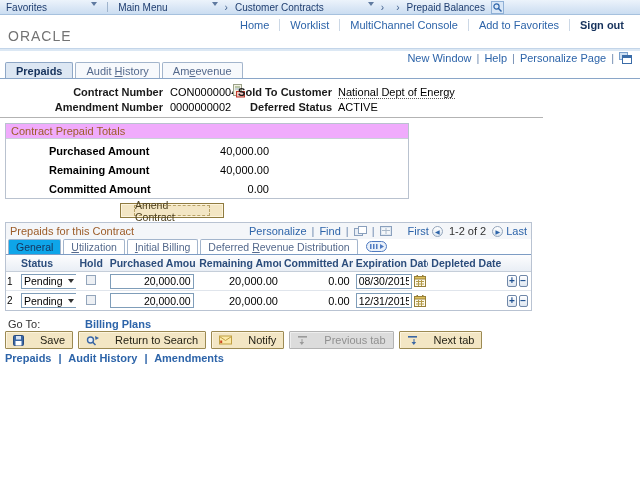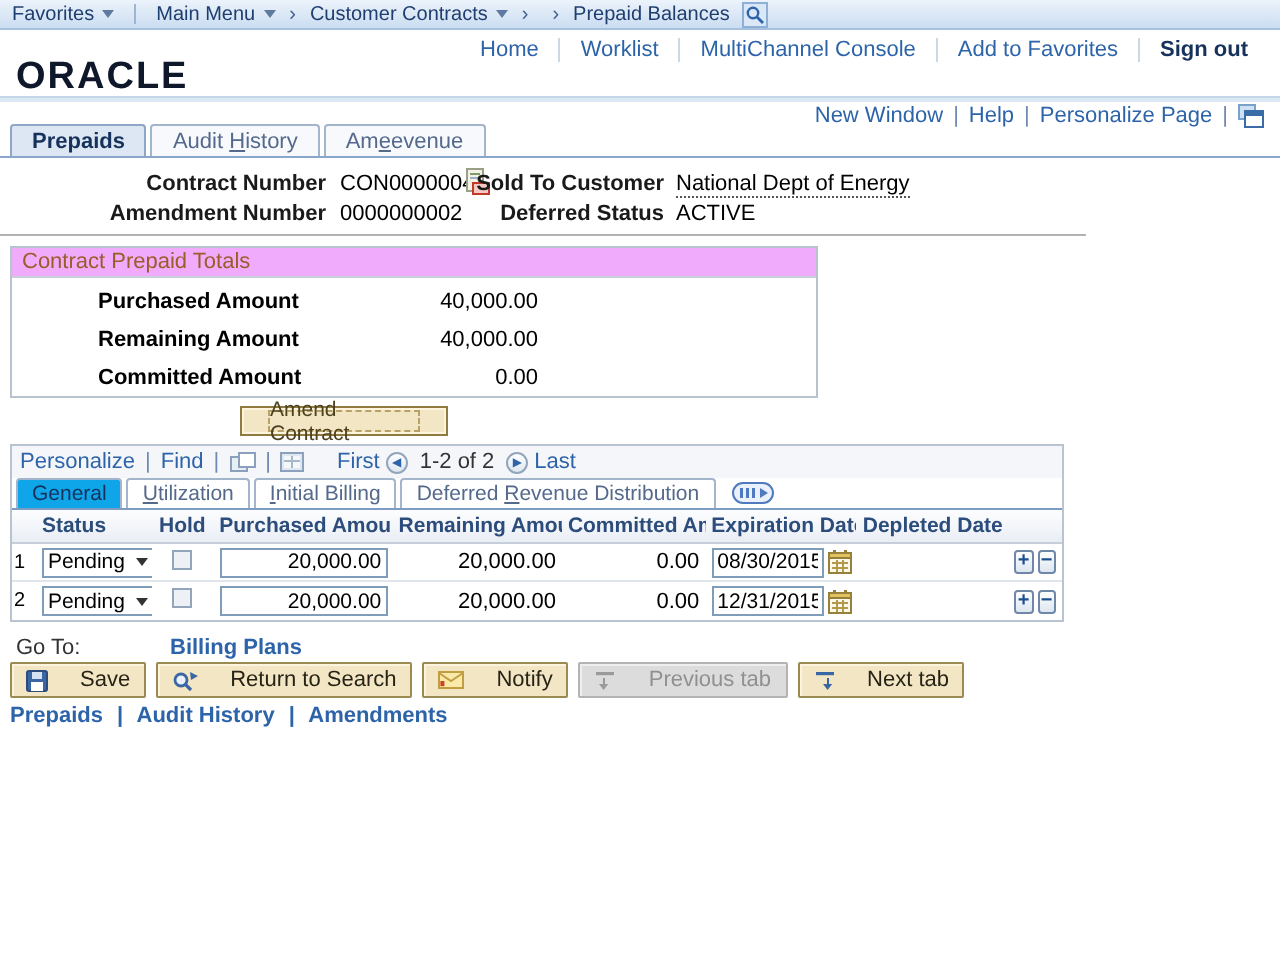--- a/index.html
+++ b/index.html
@@ -3,29 +3,29 @@
 <meta charset="utf-8">
 <style>
   * { margin:0; padding:0; box-sizing:border-box; }
   html,body { width:640px; height:480px; }
   body { background:#fff; font-family:"Liberation Sans",sans-serif; font-size:11px; color:#000; position:relative; overflow:hidden; }
 
   
   .crumbbar { position:absolute; top:0; left:0; width:640px; height:15px;
     background:linear-gradient(#ecf3fb,#cbddf1); border-bottom:1px solid #a6c1de;
     display:flex; align-items:center; padding:0 6px; gap:2px; font-size:10px; color:#1f3e70; }
-  .crumb-item { display:flex; align-items:center; cursor:pointer; white-space:nowrap; }
+  .crumb-item { display:flex; align-items:flex-start; cursor:pointer; white-space:nowrap;gap:40px; }
   .caret { display:inline-block; width:0; height:0; border-left:3px solid transparent; border-right:3px solid transparent; border-top:4px solid #5f7aa0; margin-left:4px; }
   .crumb-divider { width:1px; height:10px; background:#9fb4cd; margin:0 8px; }
   .crumb-sep { color:#43608c; margin:0 5px; }
   .crumb-sep::before { content:"\203A"; }
 
   
   .topband { position:absolute; top:15px; left:0; width:640px; height:33px; background:#fff; }
-  .logo { position:absolute; left:8px; top:13px; font-size:19px; font-weight:bold; color:#0f172a; letter-spacing:1px; }
+  .logo { position:absolute; left:8px; top:13px; font-size:14px; font-weight:normal; color:#737373; letter-spacing:1px; }
   .toplinks { position:absolute; top:4px; right:6px; display:flex; align-items:center; color:#2d64a9; }
   .toplinks .tl { padding:0 10px; border-left:1px solid #ccd8e6; cursor:pointer; white-space:nowrap; }
   .toplinks .tl:first-child { border-left:none; }
   .toplinks .signout { font-weight:bold; color:#16325c; }
   .band-divider { position:absolute; top:48px; left:0; width:640px; height:3px; background:#dce8f4; border-top:1px solid #c3d5e9; }
 
   
   .pagebar { position:absolute; top:52px; right:8px; display:flex; align-items:center; color:#2d64a9; }
   .pagebar .pl { cursor:pointer; white-space:nowrap; }
   .pbpipe { margin:0 5px; color:#6f8ab0; }
@@ -216,20 +216,21 @@
     <span class="gv">0.00</span>
   </div>
 </div>
 
 <div class="amend-btn">
   <span class="amend-inner">Amend Contract</span>
 </div>
 
 <div class="pgrid">
   <div class="pgrid-head">
+    <span class="pgrid-title">Prepaids for this Contract</span>
     <span class="pg-tools">
       <span class="lk">Personalize</span>
       <span class="pbpipe"></span>
       <span class="lk">Find</span>
       <span class="pbpipe"></span>
       <svg width="13" height="10">
         <rect x="0.5" y="2.5" width="8" height="7" fill="#e8eef6" stroke="#8aa0bd"></rect>
         <rect x="4.5" y="0.5" width="8" height="7" fill="#fff" stroke="#8aa0bd"></rect>
       </svg>
       <span class="pbpipe"></span>

